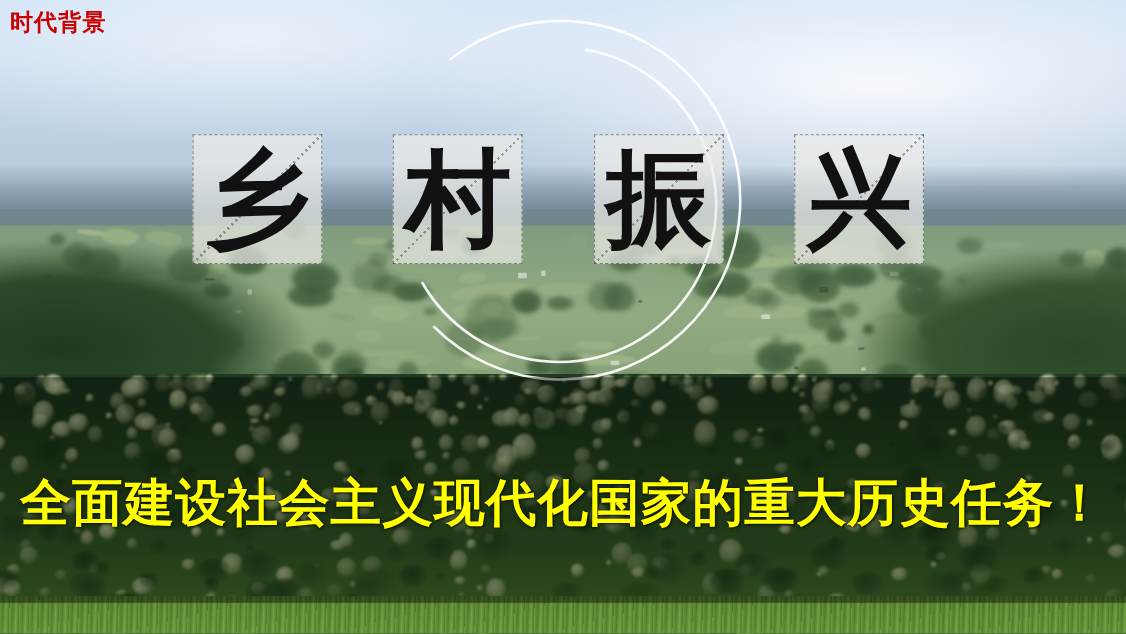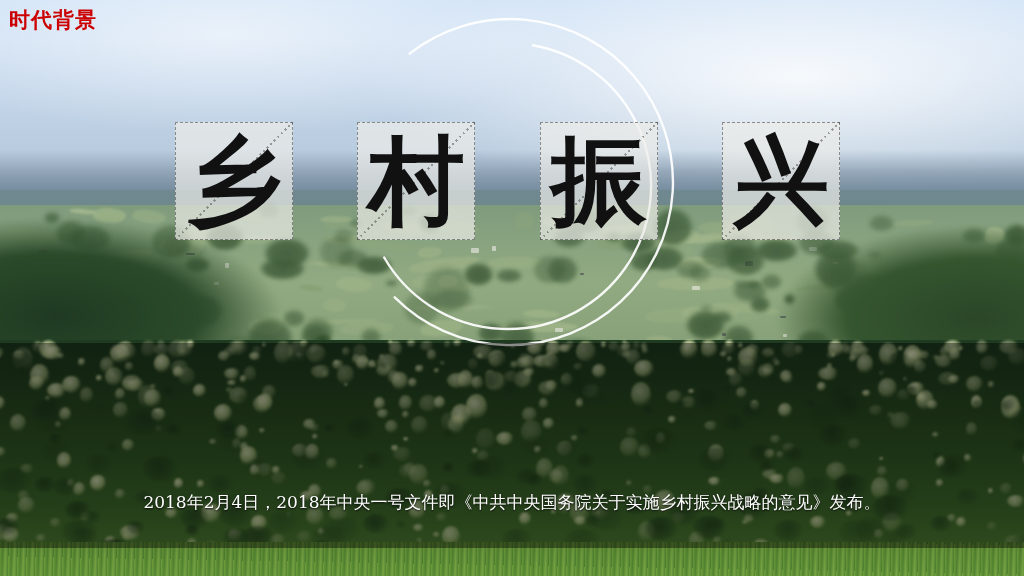--- a/index.html
+++ b/index.html
@@ -1131,18 +1131,18 @@
     <div class="grid-cell">
       <span class="grid-char">振</span>
     </div>
     <div class="grid-cell">
       <span class="grid-char">兴</span>
     </div>
   </div>
 
   <div class="dark-band"></div>
 
+  <div class="headline-2">全面建设社会主义现代化国家的重大历史任务！</div>
 
   <div class="subtext">
-    <div>2018年2月4日，2018年中央一号文件即《中共中央国务院关于实施乡村振兴战略的意见》发布。</div>
   </div>
 
 </div>
 
 </body></html>

